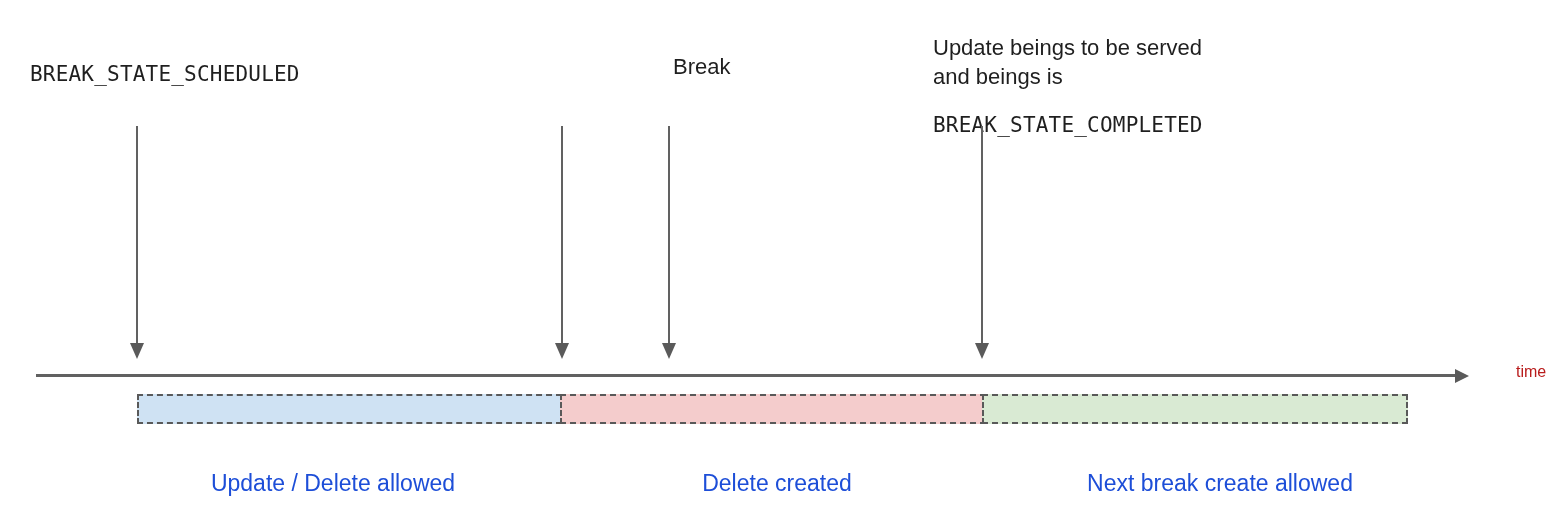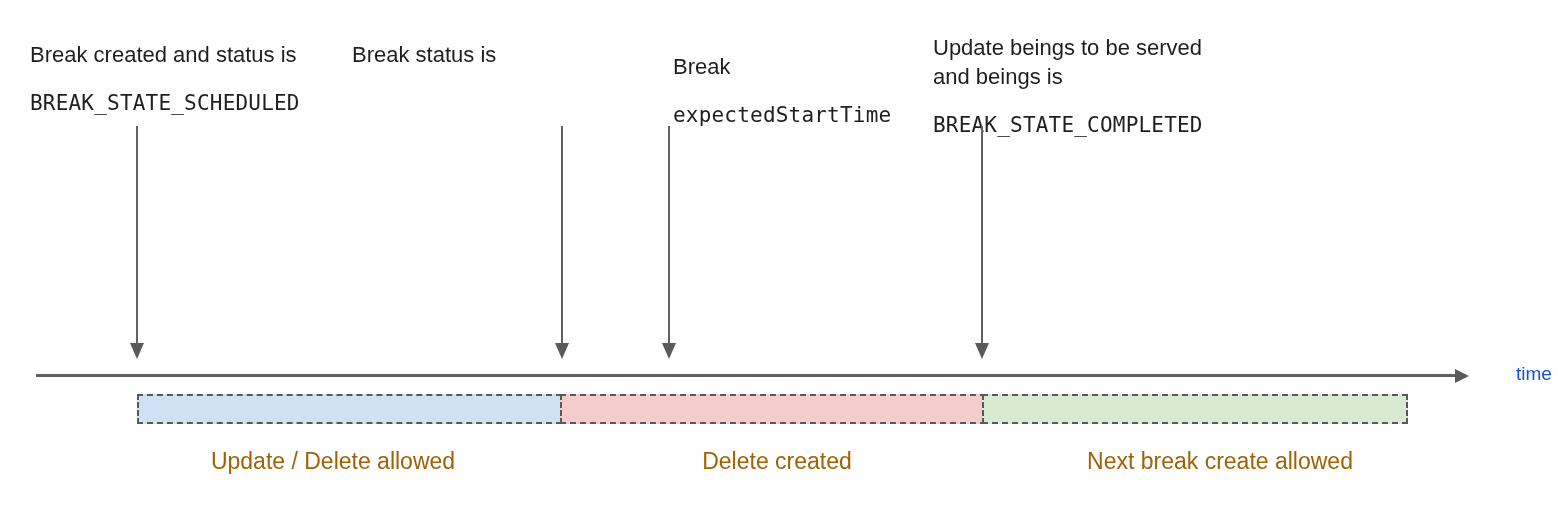--- a/index.html
+++ b/index.html
@@ -72,65 +72,62 @@
     width: 0;
     height: 0;
     border-top: 7px solid transparent;
     border-bottom: 7px solid transparent;
     border-left: 14px solid #5a5a5a;
   }
   .timeline-label {
     position: absolute;
     left: 1516px;
     top: 363px;
-    font-size: 19px;
-    color: #1d4ed8;
+    font-size: 16px;
+    color: #b91c1c;
     white-space: nowrap;
   }
   
   .segment {
     position: absolute;
     top: 394px;
     height: 30px;
     box-sizing: border-box;
     border: 2px dashed #595959;
   }
   .segment-1 { left: 137px; width: 425px; }
   .segment-2 { left: 560px; width: 426px; }
   .segment-3 { left: 982px; width: 426px; }
   
   .segment-label {
     position: absolute;
-    top: 448px;
+    top: 470px;
     transform: translateX(-50%);
     font-size: 23px;
     white-space: nowrap;
-    color: #a16207;
+    color: #1d4ed8;
   }
   .segment-label-1 { left: 333px; }
   .segment-label-2 { left: 777px; }
   .segment-label-3 { left: 1220px; }
 </style>
 </head>
 <body>
 
 <div class="canvas">
 
   <div class="annotation ann-scheduled">
-    <div>Break created and status is</div>
     <div class="mono">BREAK_STATE_SCHEDULED</div>
   </div>
 
   <div class="annotation ann-decisioned">
-    <div>Break status is</div>
   </div>
 
   <div class="annotation ann-expected">
     <div>Break</div>
-    <div class="mono">expectedStartTime</div>
   </div>
 
   <div class="annotation ann-completed">
     <div>Update beings to be served</div>
     <div>and beings is</div>
     <div class="mono">BREAK_STATE_COMPLETED</div>
   </div>
 
   <div class="v-arrow v-arrow-1">
       <div class="head"></div>

